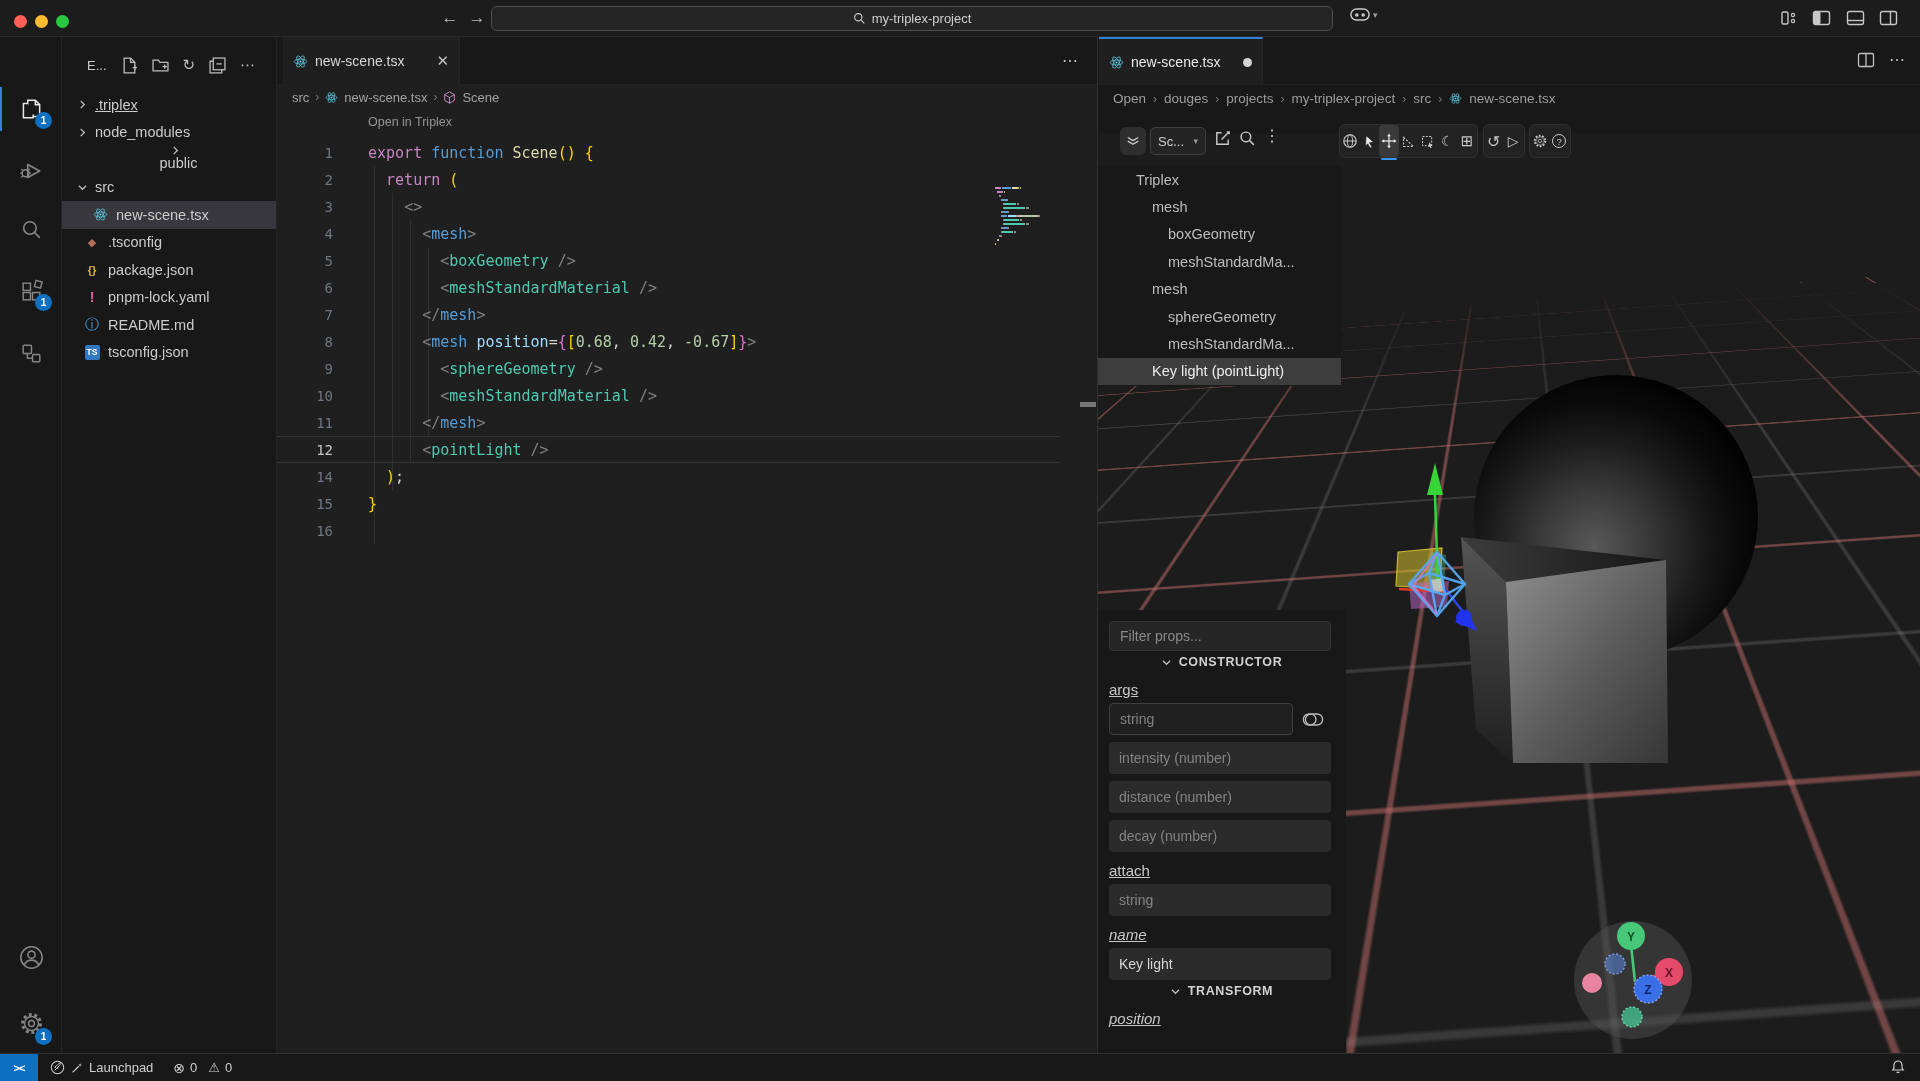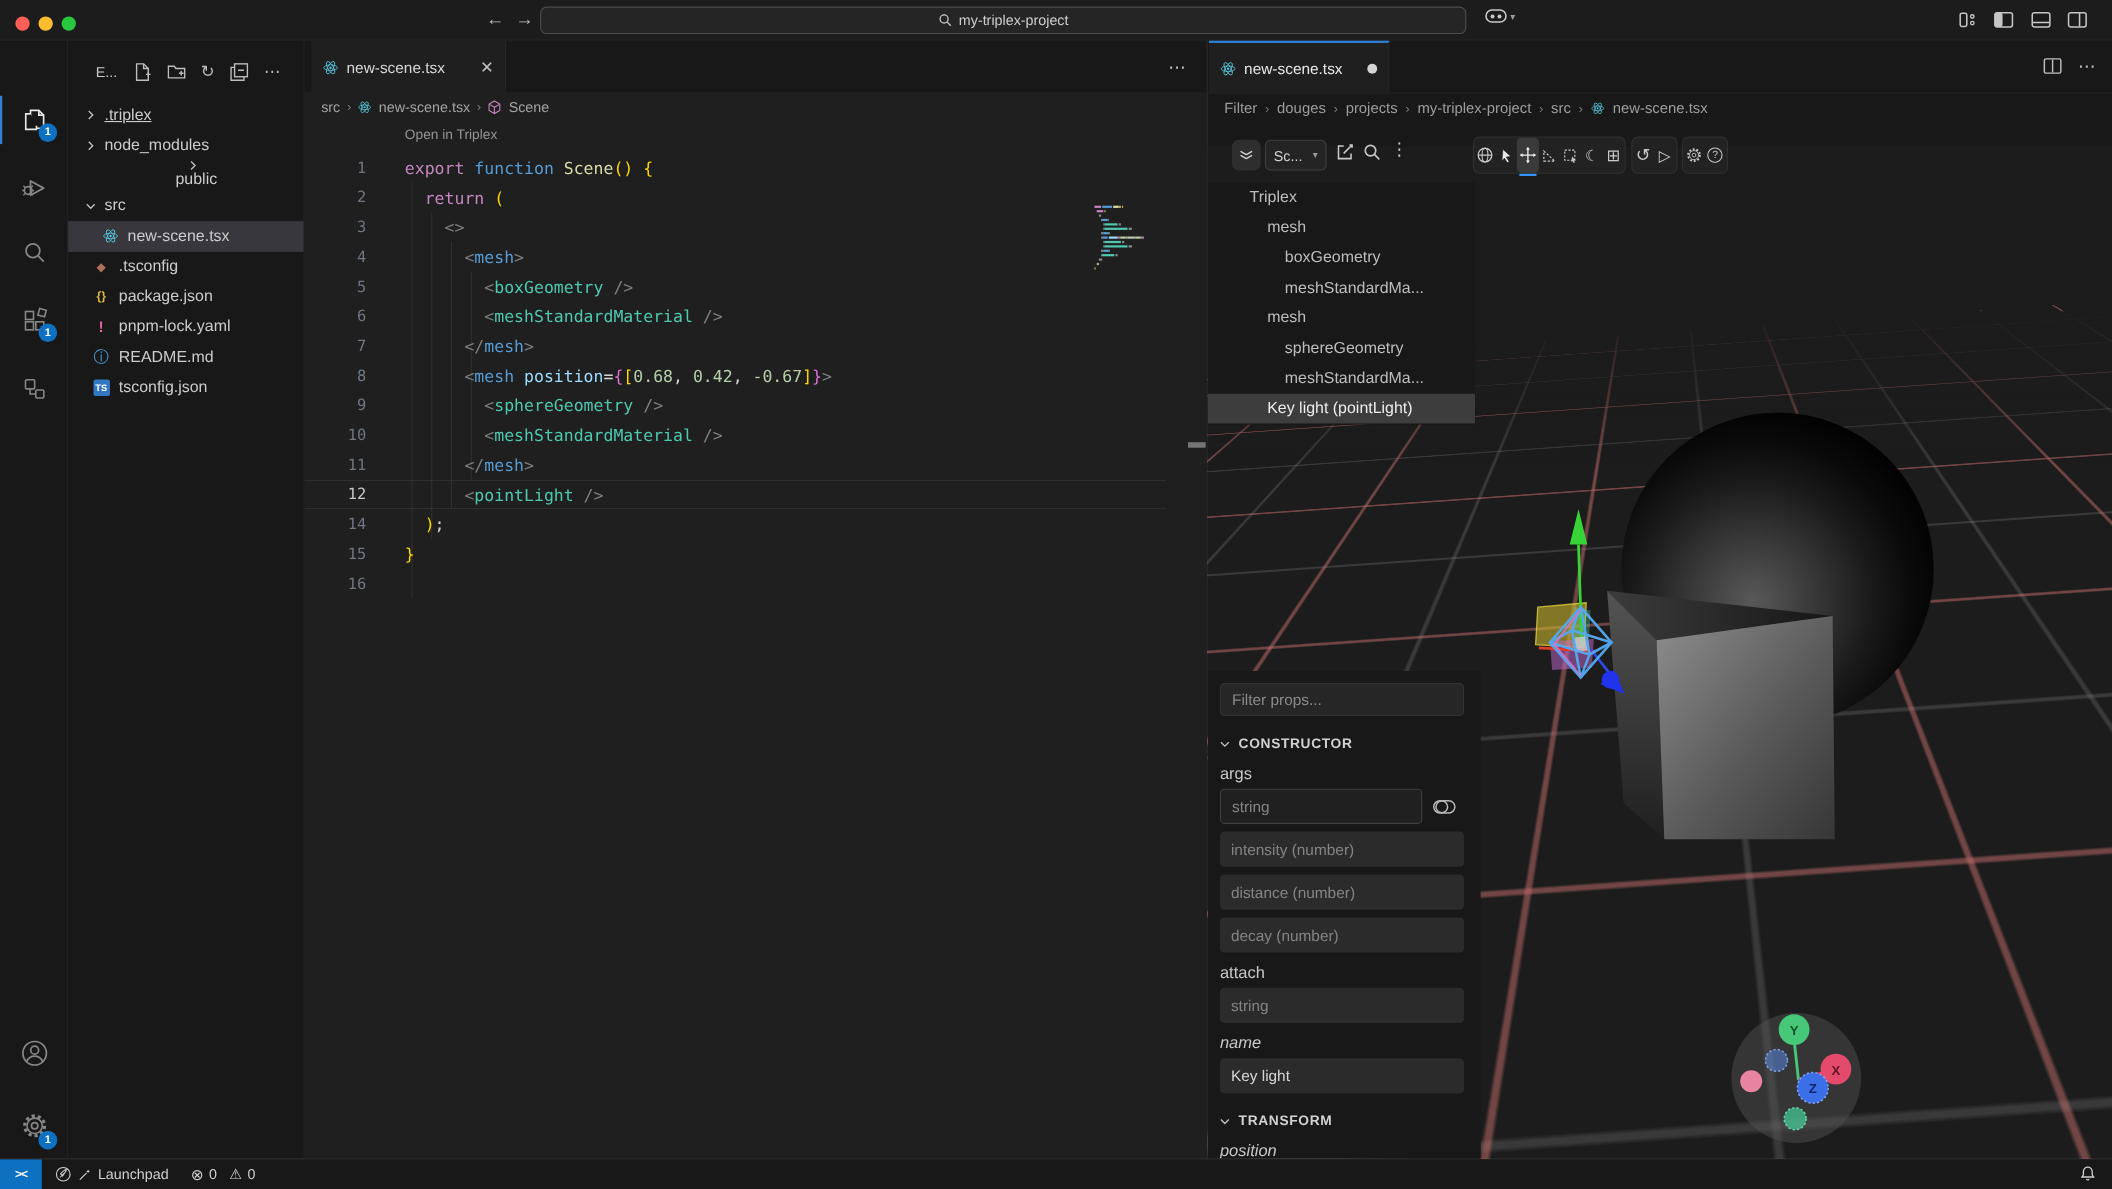--- a/index.html
+++ b/index.html
@@ -93,24 +93,24 @@
   .tool-underline{position:absolute;left:2px;right:2px;bottom:-3px;height:2px;background:#3794ff;border-radius:1px;}
   
   #scene-tree{position:absolute;left:0;top:129px;width:243px;height:220px;background:#181818;overflow:hidden;}
   .tree-row{height:27.4px;display:flex;align-items:center;font-size:14.5px;color:#bdbdbd;}
   .tree-row.selected{background:#3d3d3d;color:#ececec;}
   
   #props-panel{position:absolute;left:0;top:573px;width:248px;height:443px;background:#181818;overflow:hidden;padding:11px;}
   #filter-input{width:222px;height:30px;background:#262626;border:1px solid #333;border-radius:4px;color:#d6d6d6;
                 font-size:14px;padding:0 10px;outline:none;font-family:"Liberation Sans",sans-serif;}
   #filter-input::placeholder{color:#8a8a8a;}
-  .sec-header{display:flex;align-items:center;gap:8px;margin-top:16px;height:18px;font-size:12.5px;font-weight:bold;
-              letter-spacing:.6px;color:#d2d2d2;}
+  .sec-header{display:flex;align-items:center;gap:8px;margin-top:2px;height:18px;font-size:12.5px;font-weight:bold;
+              letter-spacing:.6px;color:#d2d2d2;justify-content:center;}
   .sec-chev{font-size:10px;color:#c8c8c8;}
-  .prop-label{margin-top:10px;height:18px;font-size:15px;color:#c8c8c8;}
+  .prop-label{margin-top:10px;height:18px;font-size:15px;color:#c8c8c8;text-decoration:underline;}
   .prop-label.italic{font-style:italic;}
   .prop-input-row{margin-top:4px;display:flex;align-items:center;gap:9px;}
   .prop-input{width:222px;height:32px;background:#2b2b2b;border:none;border-radius:4px;color:#d6d6d6;font-size:14px;
               padding:0 10px;outline:none;font-family:"Liberation Sans",sans-serif;}
   .prop-input::placeholder{color:#848484;}
   .prop-input.bordered{width:184px;background:#202020;border:1px solid #3f3f3f;}
   .prop-input-row + .prop-input-row{margin-top:7px;}
 
   
   #viewport{position:absolute;left:0;top:96px;right:0;bottom:0;background:#1c1c1c;overflow:hidden;}
@@ -598,21 +598,21 @@
         <span>
             <svg width="18" height="16" viewBox="0 0 18 16">
               <rect x="1.5" y="1.5" width="15" height="13" rx="1.5" fill="none" stroke="#c0c0c0" stroke-width="1.3"></rect>
               <line x1="9" y1="2" x2="9" y2="14" stroke="#c0c0c0" stroke-width="1.3"></line>
             </svg>
           </span>
         <span style="font-size:16px;letter-spacing:1px;">⋯</span>
       </div>
     </div>
     <div id="tx-breadcrumbs">
-        <span>Filter</span>
+        <span>Open</span>
         <span class="bc-sep">›</span>
         <span>douges</span>
         <span class="bc-sep">›</span>
         <span>projects</span>
         <span class="bc-sep">›</span>
         <span>my-triplex-project</span>
         <span class="bc-sep">›</span>
         <span>src</span>
         <span class="bc-sep">›</span>
         <span style="display: inline-flex;">

